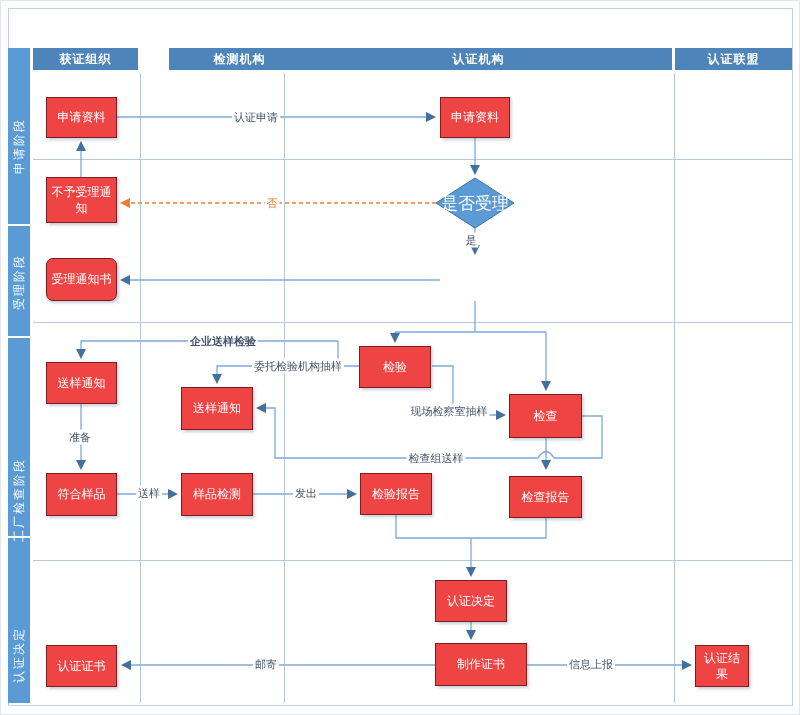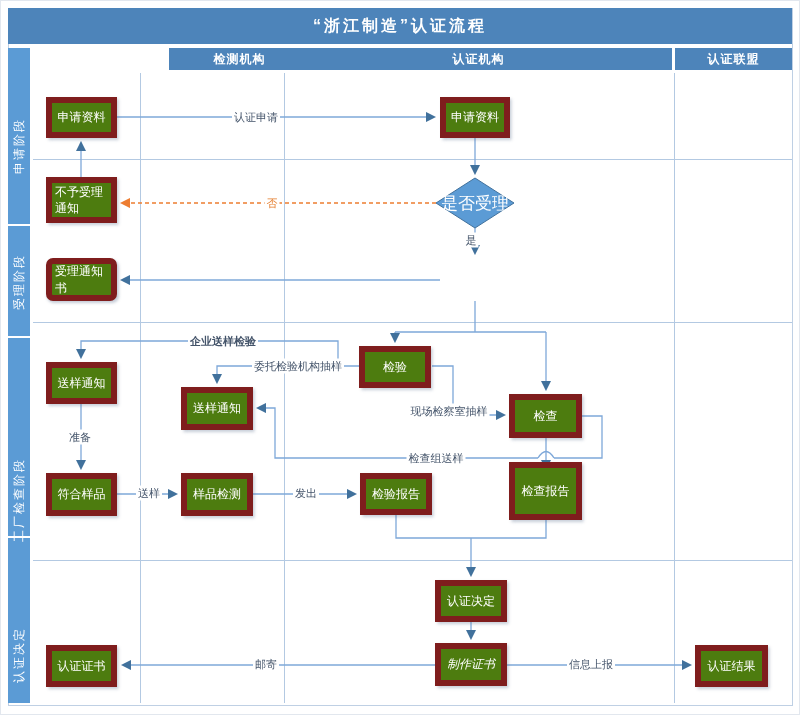--- a/index.html
+++ b/index.html
@@ -11,46 +11,46 @@
             color:#fff;font-size:16px;font-weight:bold;letter-spacing:3px;
             display:flex;align-items:center;justify-content:center;z-index:2;}
   .strip{position:absolute;left:8px;top:48px;width:22px;height:655px;background:#5b9bd5;z-index:1;}
   .sbreak{position:absolute;left:8px;width:22px;height:2px;background:#fff;z-index:2;}
   .vlabel{position:absolute;transform:translate(-50%,-50%) rotate(-90deg);color:#fff;font-size:12px;
           letter-spacing:2px;white-space:nowrap;z-index:2;}
   .hcell{position:absolute;top:48px;height:22px;background:#4d84ba;color:#fff;font-size:12px;
          font-weight:bold;display:flex;align-items:center;justify-content:center;z-index:1;letter-spacing:1px;}
   .gridline{position:absolute;background:#b3c9e2;z-index:0;}
   .overlay{position:absolute;left:0;top:0;z-index:1;}
-  .box{position:absolute;display:flex;align-items:center;justify-content:center;
-       background:#4d7c0f;border:6px solid #7f1d1d;color:#fff;font-size:12px;line-height:1.35;
+  .box{position:absolute;display:flex;align-items:center;justify-content:center;text-align:center;
+       background:#ef4444;border:1px solid #7f1d1d;color:#fff;font-size:12px;line-height:1.35;
        box-shadow:1.5px 2px 3px rgba(90,110,140,.35);padding:1px 3px;box-sizing:border-box;z-index:2;}
   .dlabel{position:absolute;transform:translate(-50%,-50%);color:#fff;font-size:17px;white-space:nowrap;z-index:2;}
   .elabel{position:absolute;transform:translate(-50%,-50%);font-size:11px;color:#44546a;background:#fff;
           padding:0 2px;white-space:nowrap;z-index:3;}
   .elabel.orange{color:#e57e2f;}
 </style>
 </head>
 <body>
 
 <div class="canvas">
 
   <div class="frame"></div>
 
-  <div class="titlebar">“浙江制造”认证流程</div>
 
   <div class="strip"></div>
   <div class="sbreak" style="top:224px;"></div>
   <div class="sbreak" style="top:336px;"></div>
   <div class="sbreak" style="top:536px;"></div>
   <div class="vlabel" style="left:19px;top:146px;">申请阶段</div>
   <div class="vlabel" style="left:19px;top:282px;">受理阶段</div>
   <div class="vlabel" style="left:19px;top:500px;">工厂检查阶段</div>
   <div class="vlabel" style="left:19px;top:655px;">认证决定</div>
 
+  <div class="hcell" style="left:33px;width:105px;">获证组织</div>
   <div class="hcell" style="left:141px;width:141px;margin-left:28px;">检测机构</div>
   <div class="hcell" style="left:285px;width:387px;">认证机构</div>
   <div class="hcell" style="left:675px;width:117px;">认证联盟</div>
 
   <div class="gridline" style="left:140px;top:73px;width:1px;height:630px;"></div>
   <div class="gridline" style="left:284px;top:73px;width:1px;height:630px;"></div>
   <div class="gridline" style="left:674px;top:73px;width:1px;height:630px;"></div>
   <div class="gridline" style="left:33px;top:159px;width:759px;height:1px;"></div>
   <div class="gridline" style="left:33px;top:322px;width:759px;height:1px;"></div>
   <div class="gridline" style="left:33px;top:560px;width:759px;height:1px;"></div>
@@ -98,25 +98,25 @@
   <div class="box" style="left:46px;top:177px;width:71px;height:46px;">不予受理通知</div>
   <div class="dlabel" style="left:475px;top:203px;">是否受理</div>
   <div class="box" style="left:46px;top:258px;width:71px;height:43px;border-radius:7px;">受理通知书</div>
   <div class="box" style="left:359px;top:346px;width:72px;height:42px;">检验</div>
   <div class="box" style="left:509px;top:394px;width:73px;height:44px;">检查</div>
   <div class="box" style="left:46px;top:362px;width:71px;height:42px;">送样通知</div>
   <div class="box" style="left:181px;top:387px;width:72px;height:43px;">送样通知</div>
   <div class="box" style="left:46px;top:473px;width:71px;height:43px;">符合样品</div>
   <div class="box" style="left:181px;top:473px;width:72px;height:43px;">样品检测</div>
   <div class="box" style="left:360px;top:473px;width:72px;height:42px;">检验报告</div>
-  <div class="box" style="left:509px;top:462px;width:73px;height:58px;">检查报告</div>
+  <div class="box" style="left:509px;top:476px;width:73px;height:42px;">检查报告</div>
   <div class="box" style="left:435px;top:580px;width:72px;height:42px;">认证决定</div>
-  <div class="box" style="left:435px;top:643px;width:72px;height:43px;font-style:italic;">制作证书</div>
+  <div class="box" style="left:435px;top:643px;width:92px;height:43px;">制作证书</div>
   <div class="box" style="left:46px;top:645px;width:71px;height:42px;">认证证书</div>
-  <div class="box" style="left:695px;top:645px;width:73px;height:42px;">认证结果</div>
+  <div class="box" style="left:695px;top:645px;width:54px;height:42px;">认证结果</div>
 
   <div class="elabel" style="left:256px;top:117px;">认证申请</div>
   <div class="elabel orange" style="left:272px;top:203px;">否</div>
   <div class="elabel" style="left:471px;top:240px;">是</div>
   <div class="elabel" style="left:223px;top:341px;font-weight:bold;">企业送样检验</div>
   <div class="elabel" style="left:278px;top:366px;margin-left:20px;">委托检验机构抽样</div>
   <div class="elabel" style="left:449px;top:411px;">现场检察室抽样</div>
   <div class="elabel" style="left:436px;top:458px;">检查组送样</div>
   <div class="elabel" style="left:80px;top:437px;">准备</div>
   <div class="elabel" style="left:149px;top:493px;">送样</div>

